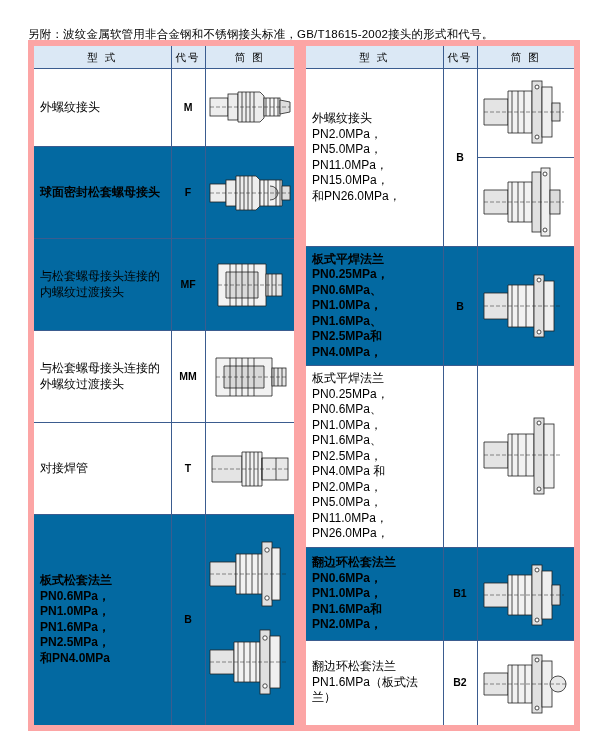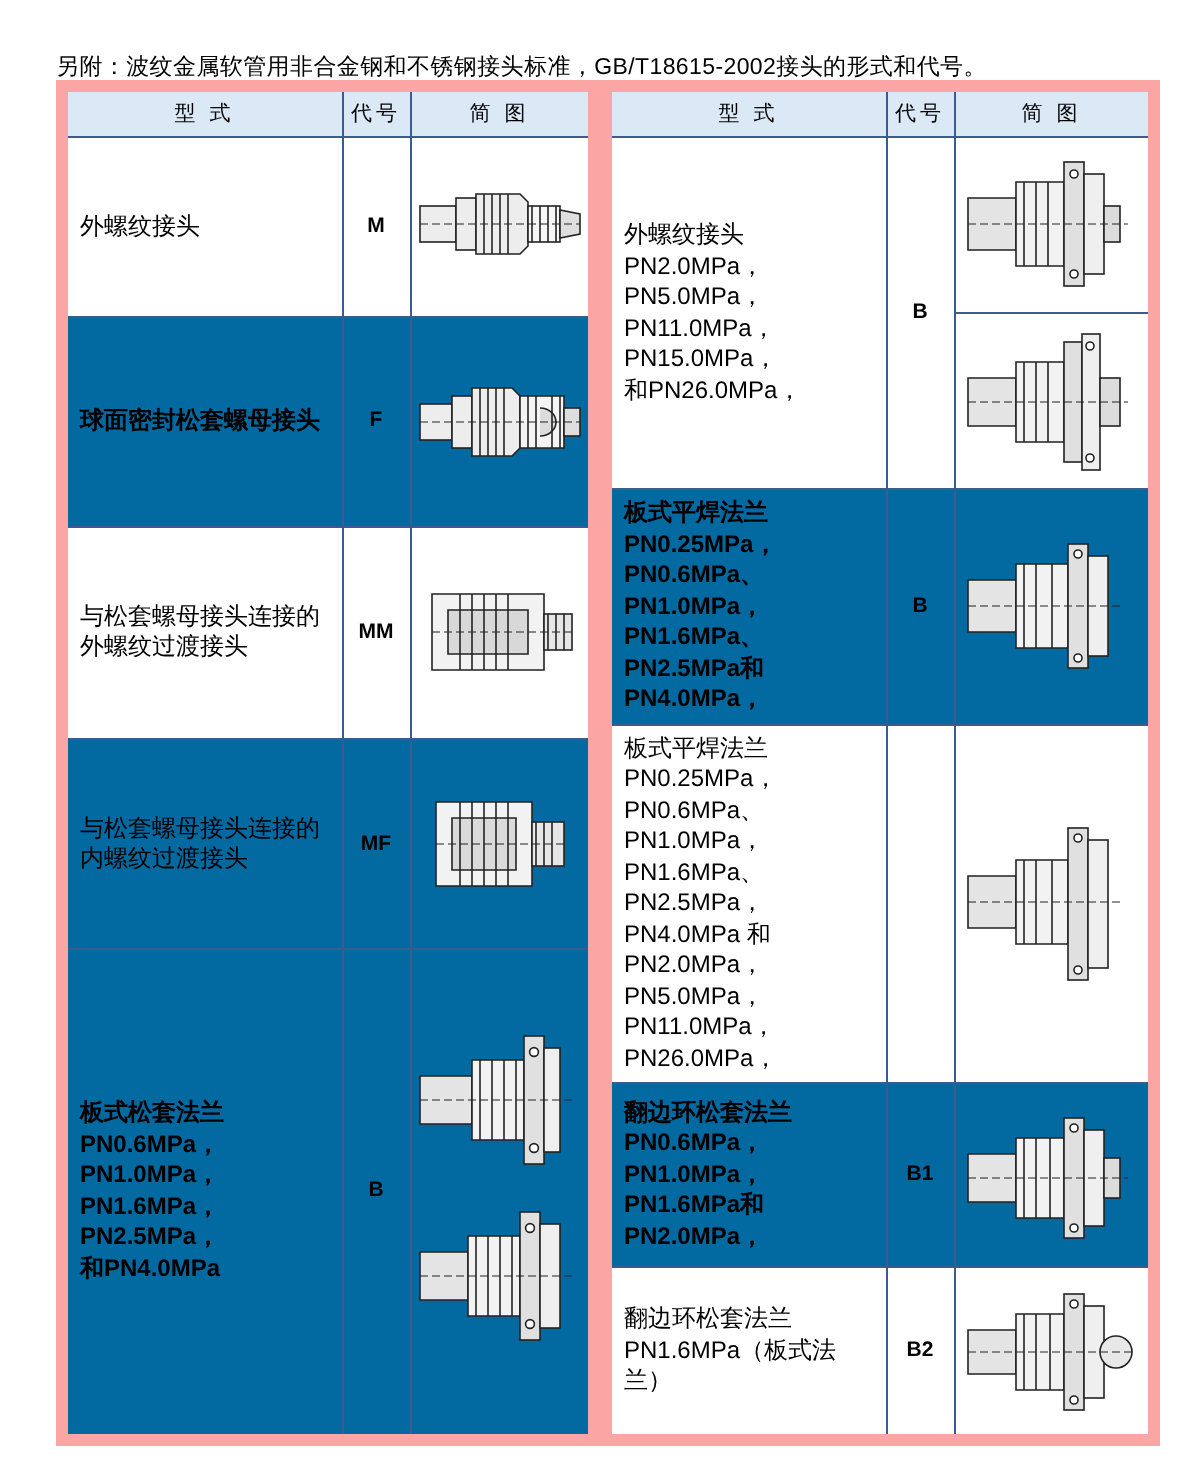--- a/index.html
+++ b/index.html
@@ -171,20 +171,47 @@
                   <line x1="62" y1="24" x2="62" y2="50"></line>
                   <line x1="70" y1="24" x2="70" y2="50"></line>
                   <line x1="74" y1="24" x2="74" y2="50"></line>
                 </g>
               </svg>
             </div>
           </td>
         </tr>
 
         <tr style="height:92px">
+          <td class="tint">
+            <div class="cell-text">与松套螺母接头连接的内螺纹过渡接头</div>
+          </td>
+          <td class="tint code-cell">MF</td>
+          <td class="tint">
+            <div class="fig">
+              <svg width="88" height="74" viewBox="0 0 88 74">
+                <g stroke="#222" stroke-width="0.8" fill="#ededed">
+                  <path d="M12 16 L60 16 L60 58 L12 58 Z" fill="#f2f2f2"></path>
+                  <path d="M20 24 L52 24 L52 50 L20 50 Z" fill="#dadada"></path>
+                  <rect x="60" y="26" width="16" height="22" fill="#e6e6e6"></rect>
+                  <line x1="12" y1="37" x2="76" y2="37" stroke-dasharray="4,2" stroke-width="0.5"></line>
+                  <line x1="24" y1="16" x2="24" y2="58"></line>
+                  <line x1="30" y1="16" x2="30" y2="58"></line>
+                  <line x1="36" y1="16" x2="36" y2="58"></line>
+                  <line x1="42" y1="16" x2="42" y2="58"></line>
+                  <line x1="48" y1="16" x2="48" y2="58"></line>
+                  <line x1="62" y1="26" x2="62" y2="48"></line>
+                  <line x1="66" y1="26" x2="66" y2="48"></line>
+                  <line x1="70" y1="26" x2="70" y2="48"></line>
+                </g>
+              </svg>
+            </div>
+          </td>
+        </tr>
+
+        <tr style="height:92px">
           <td class="white">
             <div class="cell-text">与松套螺母接头连接的外螺纹过渡接头</div>
           </td>
           <td class="white code-cell">MM</td>
           <td class="white">
             <div class="fig">
               <svg width="88" height="74" viewBox="0 0 88 74">
                 <g stroke="#222" stroke-width="0.8" fill="#ededed">
                   <path d="M10 18 L66 18 L66 56 L10 56 Z" fill="#f2f2f2"></path>
                   <path d="M18 26 L58 26 L58 48 L18 48 Z" fill="#d8d8d8"></path>
@@ -198,46 +225,43 @@
                   <line x1="68" y1="28" x2="68" y2="46"></line>
                   <line x1="72" y1="28" x2="72" y2="46"></line>
                   <line x1="76" y1="28" x2="76" y2="46"></line>
                 </g>
               </svg>
             </div>
           </td>
         </tr>
 
         <tr style="height:92px">
-          <td class="tint">
-            <div class="cell-text">与松套螺母接头连接的内螺纹过渡接头</div>
-          </td>
-          <td class="tint code-cell">MF</td>
-          <td class="tint">
-            <div class="fig">
-              <svg width="88" height="74" viewBox="0 0 88 74">
-                <g stroke="#222" stroke-width="0.8" fill="#ededed">
-                  <path d="M12 16 L60 16 L60 58 L12 58 Z" fill="#f2f2f2"></path>
-                  <path d="M20 24 L52 24 L52 50 L20 50 Z" fill="#dadada"></path>
-                  <rect x="60" y="26" width="16" height="22" fill="#e6e6e6"></rect>
-                  <line x1="12" y1="37" x2="76" y2="37" stroke-dasharray="4,2" stroke-width="0.5"></line>
-                  <line x1="24" y1="16" x2="24" y2="58"></line>
-                  <line x1="30" y1="16" x2="30" y2="58"></line>
-                  <line x1="36" y1="16" x2="36" y2="58"></line>
-                  <line x1="42" y1="16" x2="42" y2="58"></line>
-                  <line x1="48" y1="16" x2="48" y2="58"></line>
-                  <line x1="62" y1="26" x2="62" y2="48"></line>
-                  <line x1="66" y1="26" x2="66" y2="48"></line>
-                  <line x1="70" y1="26" x2="70" y2="48"></line>
-                </g>
-              </svg>
-            </div>
-          </td>
-        </tr>
-
+          <td class="white">
+            <div class="cell-text">对接焊管</div>
+          </td>
+          <td class="white code-cell">T</td>
+          <td class="white">
+            <div class="fig">
+              <svg width="88" height="70" viewBox="0 0 88 70">
+                <g stroke="#222" stroke-width="0.8" fill="#ededed">
+                  <path d="M6 22 L36 22 L36 48 L6 48 Z" fill="#e4e4e4"></path>
+                  <path d="M36 18 L56 18 L56 52 L36 52 Z" fill="#f2f2f2"></path>
+                  <rect x="56" y="24" width="26" height="22" fill="#e8e8e8"></rect>
+                  <line x1="6" y1="35" x2="82" y2="35" stroke-dasharray="4,2" stroke-width="0.5"></line>
+                  <line x1="40" y1="18" x2="40" y2="52"></line>
+                  <line x1="44" y1="18" x2="44" y2="52"></line>
+                  <line x1="48" y1="18" x2="48" y2="52"></line>
+                  <line x1="52" y1="18" x2="52" y2="52"></line>
+                  <line x1="56" y1="24" x2="56" y2="46"></line>
+                  <line x1="70" y1="24" x2="70" y2="46"></line>
+                </g>
+              </svg>
+            </div>
+          </td>
+        </tr>
 
         <tr style="height:213px">
           <td class="tint">
             <div class="cell-text bold-label" style="white-space:pre-line">板式松套法兰
 PN0.6MPa，PN1.0MPa，
 PN1.6MPa，PN2.5MPa，
 和PN4.0MPa</div>
           </td>
           <td class="tint code-cell">B</td>
           <td class="tint">

